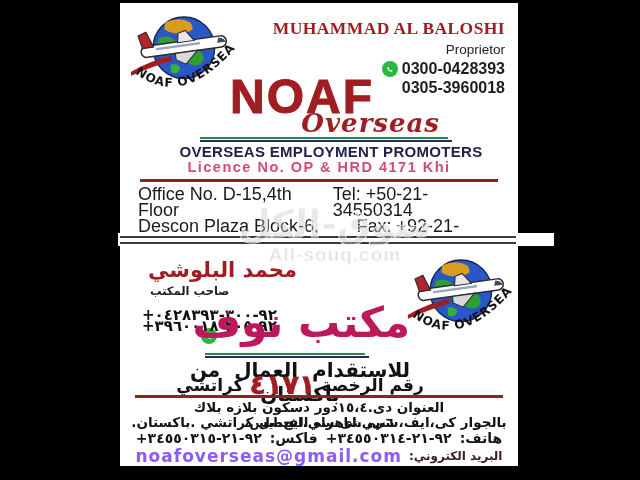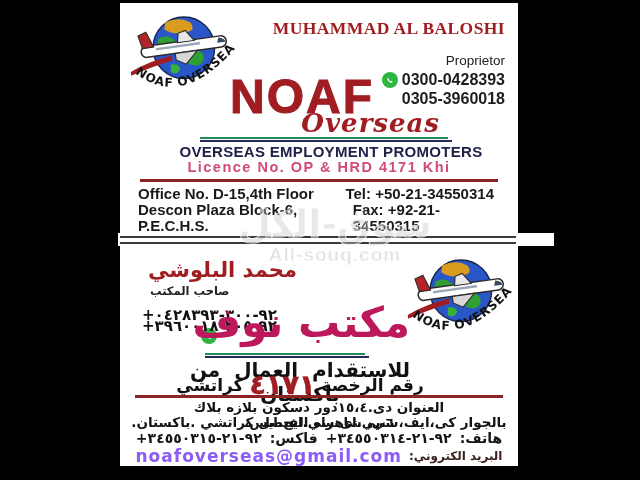--- a/index.html
+++ b/index.html
@@ -15,34 +15,34 @@
   
   .logo{position:absolute;width:112px;height:100px;}
   .logo-front{left:6px;top:6px;}
   .logo-back{left:283px;top:6px;}
   .logo svg{width:100%;height:100%;}
   .arc-text{font-family:"DejaVu Sans",sans-serif;font-size:13px;font-weight:bold;fill:#121212;letter-spacing:1px;}
 
   
   .owner-block{position:absolute;right:13px;top:14px;text-align:right;}
   .owner-name{font-family:"Liberation Serif",serif;font-weight:bold;font-size:17.5px;color:#A01D22;letter-spacing:.4px;line-height:22px;}
-  .owner-title{font-size:13.5px;color:#222;line-height:17px;margin-top:13px;}
+  .owner-title{font-size:13.5px;color:#222;line-height:17px;margin-top:2px;}
   .phone-row{display:flex;justify-content:flex-end;align-items:center;gap:4px;font-size:16px;font-weight:600;color:#1d1d1d;line-height:18px;margin-top:2px;}
   .phone2{font-size:16px;font-weight:600;color:#1d1d1d;line-height:18px;margin-top:1px;}
   .wa{display:inline-flex;width:16px;height:16px;border-radius:50%;background:#2BB741;align-items:center;justify-content:center;flex:0 0 16px;}
   .wa svg{width:10px;height:10px;}
   .brand-noaf{position:absolute;left:32px;top:70px;width:300px;text-align:center;font-size:48px;font-weight:bold;color:#A01D22;letter-spacing:2px;line-height:1;-webkit-text-stroke:1px #A01D22;}
   .brand-overseas{position:absolute;left:120px;top:106px;width:200px;text-align:right;font-family:"DejaVu Serif",serif;font-style:italic;font-weight:bold;font-size:26px;color:#A01D22;letter-spacing:1px;line-height:1.1;}
   .rule-green{position:absolute;left:80px;top:134px;width:248px;height:2px;background:#1F8A55;}
   .rule-navy{position:absolute;left:80px;top:137px;width:252px;height:2px;background:#262A5E;}
   .tagline{position:absolute;left:0;top:140px;width:100%;text-align:center;font-size:15px;font-weight:bold;color:#20224A;letter-spacing:.3px;padding-left:12px;}
   .licence{position:absolute;left:0;top:156px;width:100%;text-align:center;font-size:14.5px;font-weight:bold;color:#D24A78;letter-spacing:1.5px;}
   .red-rule-front{position:absolute;left:20px;top:176px;width:358px;height:2.5px;background:#8E2326;}
   .addr{position:absolute;left:0;top:183px;width:100%;}
-  .addr-row{display:flex;justify-content:space-between;padding:0 24px 0 18px;font-size:15px;font-weight:bold;color:#1a1a1a;line-height:16px;}
+  .addr-row{display:flex;justify-content:space-between;padding:0 14px 0 18px;font-size:18px;font-weight:normal;color:#1a1a1a;line-height:16px;}
 
   
   .ar{font-family:"DejaVu Sans",sans-serif;}
   .owner-name-ar{position:absolute;left:28px;top:12px;font-size:21px;font-weight:bold;color:#A01D22;line-height:24px;}
   .owner-title-ar{position:absolute;left:30px;top:38px;font-size:11.5px;font-weight:bold;color:#222;}
   .m-row{position:absolute;left:22px;display:flex;align-items:center;gap:4px;direction:ltr;}
   .m1{top:60px;flex-direction:column;}
   .m2{top:71px;}
   .m-num{font-size:15px;font-weight:bold;color:#111;letter-spacing:2.5px;direction:ltr;unicode-bidi:embed;}
   .company-ar{position:absolute;left:70px;top:52px;width:220px;font-size:42px;font-weight:bold;color:#be185d;line-height:1.2;}

